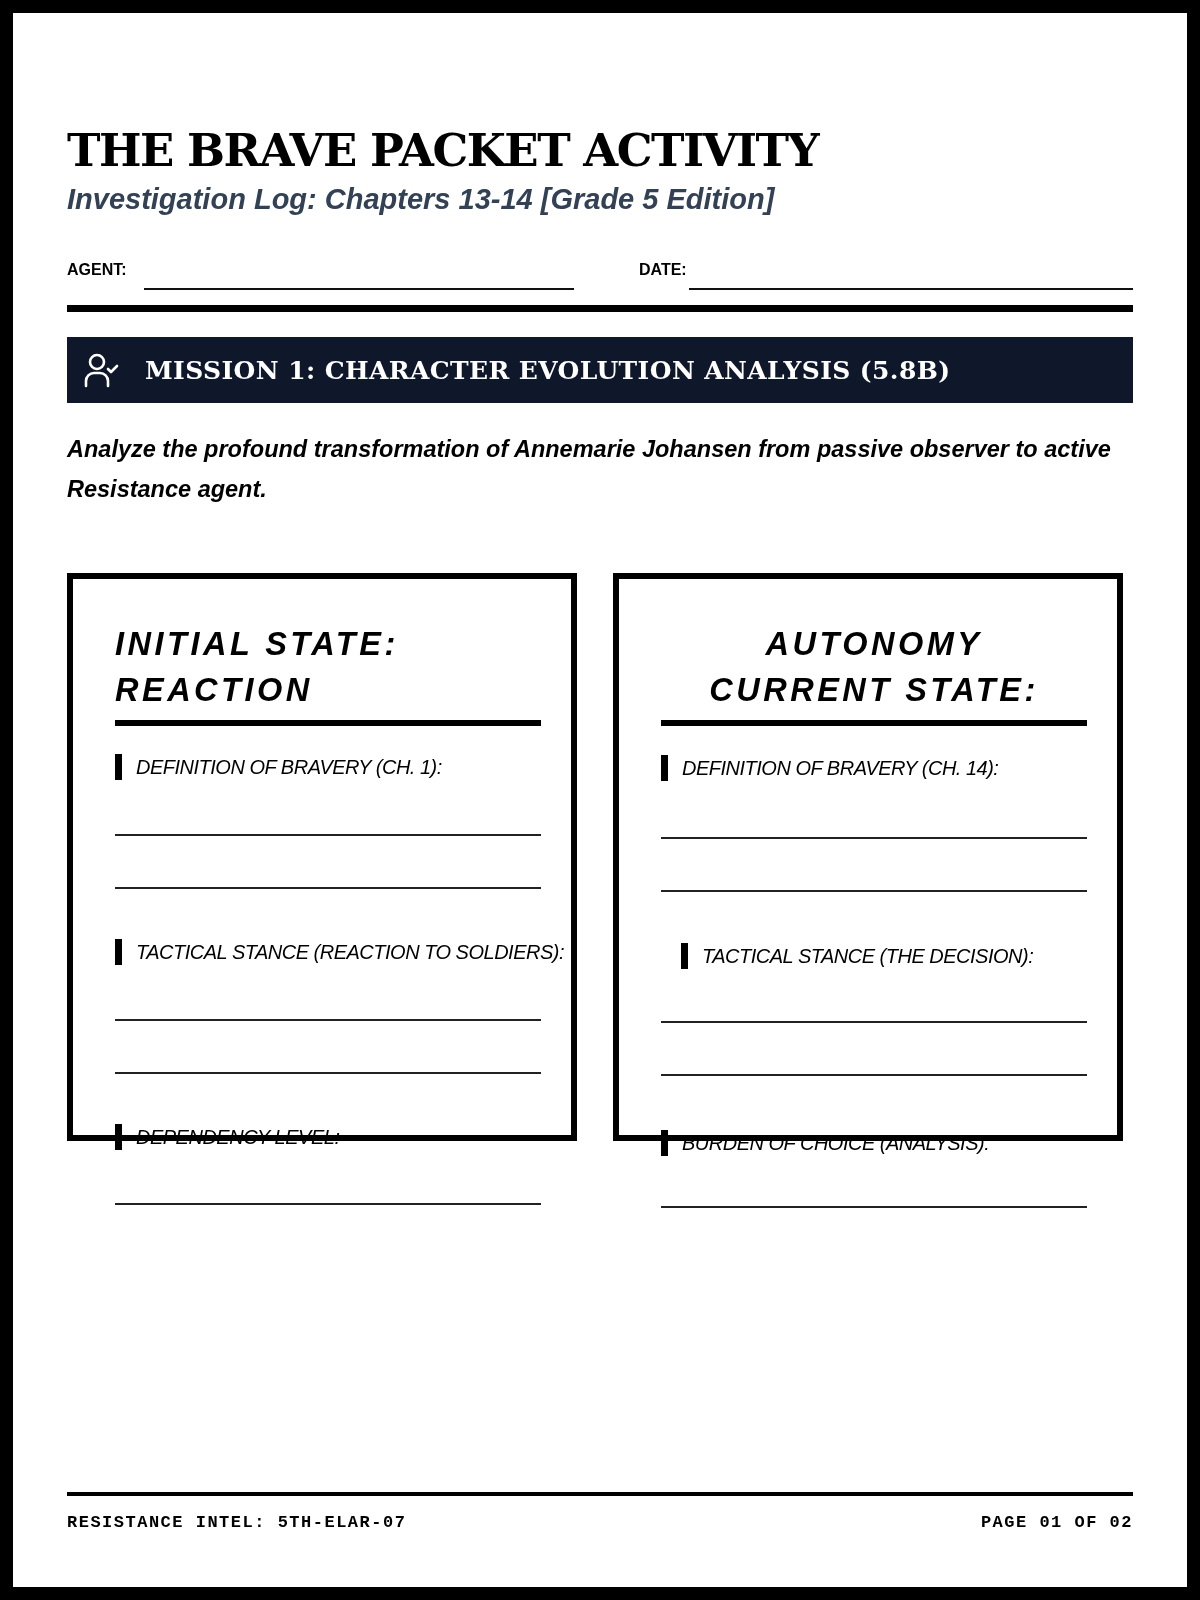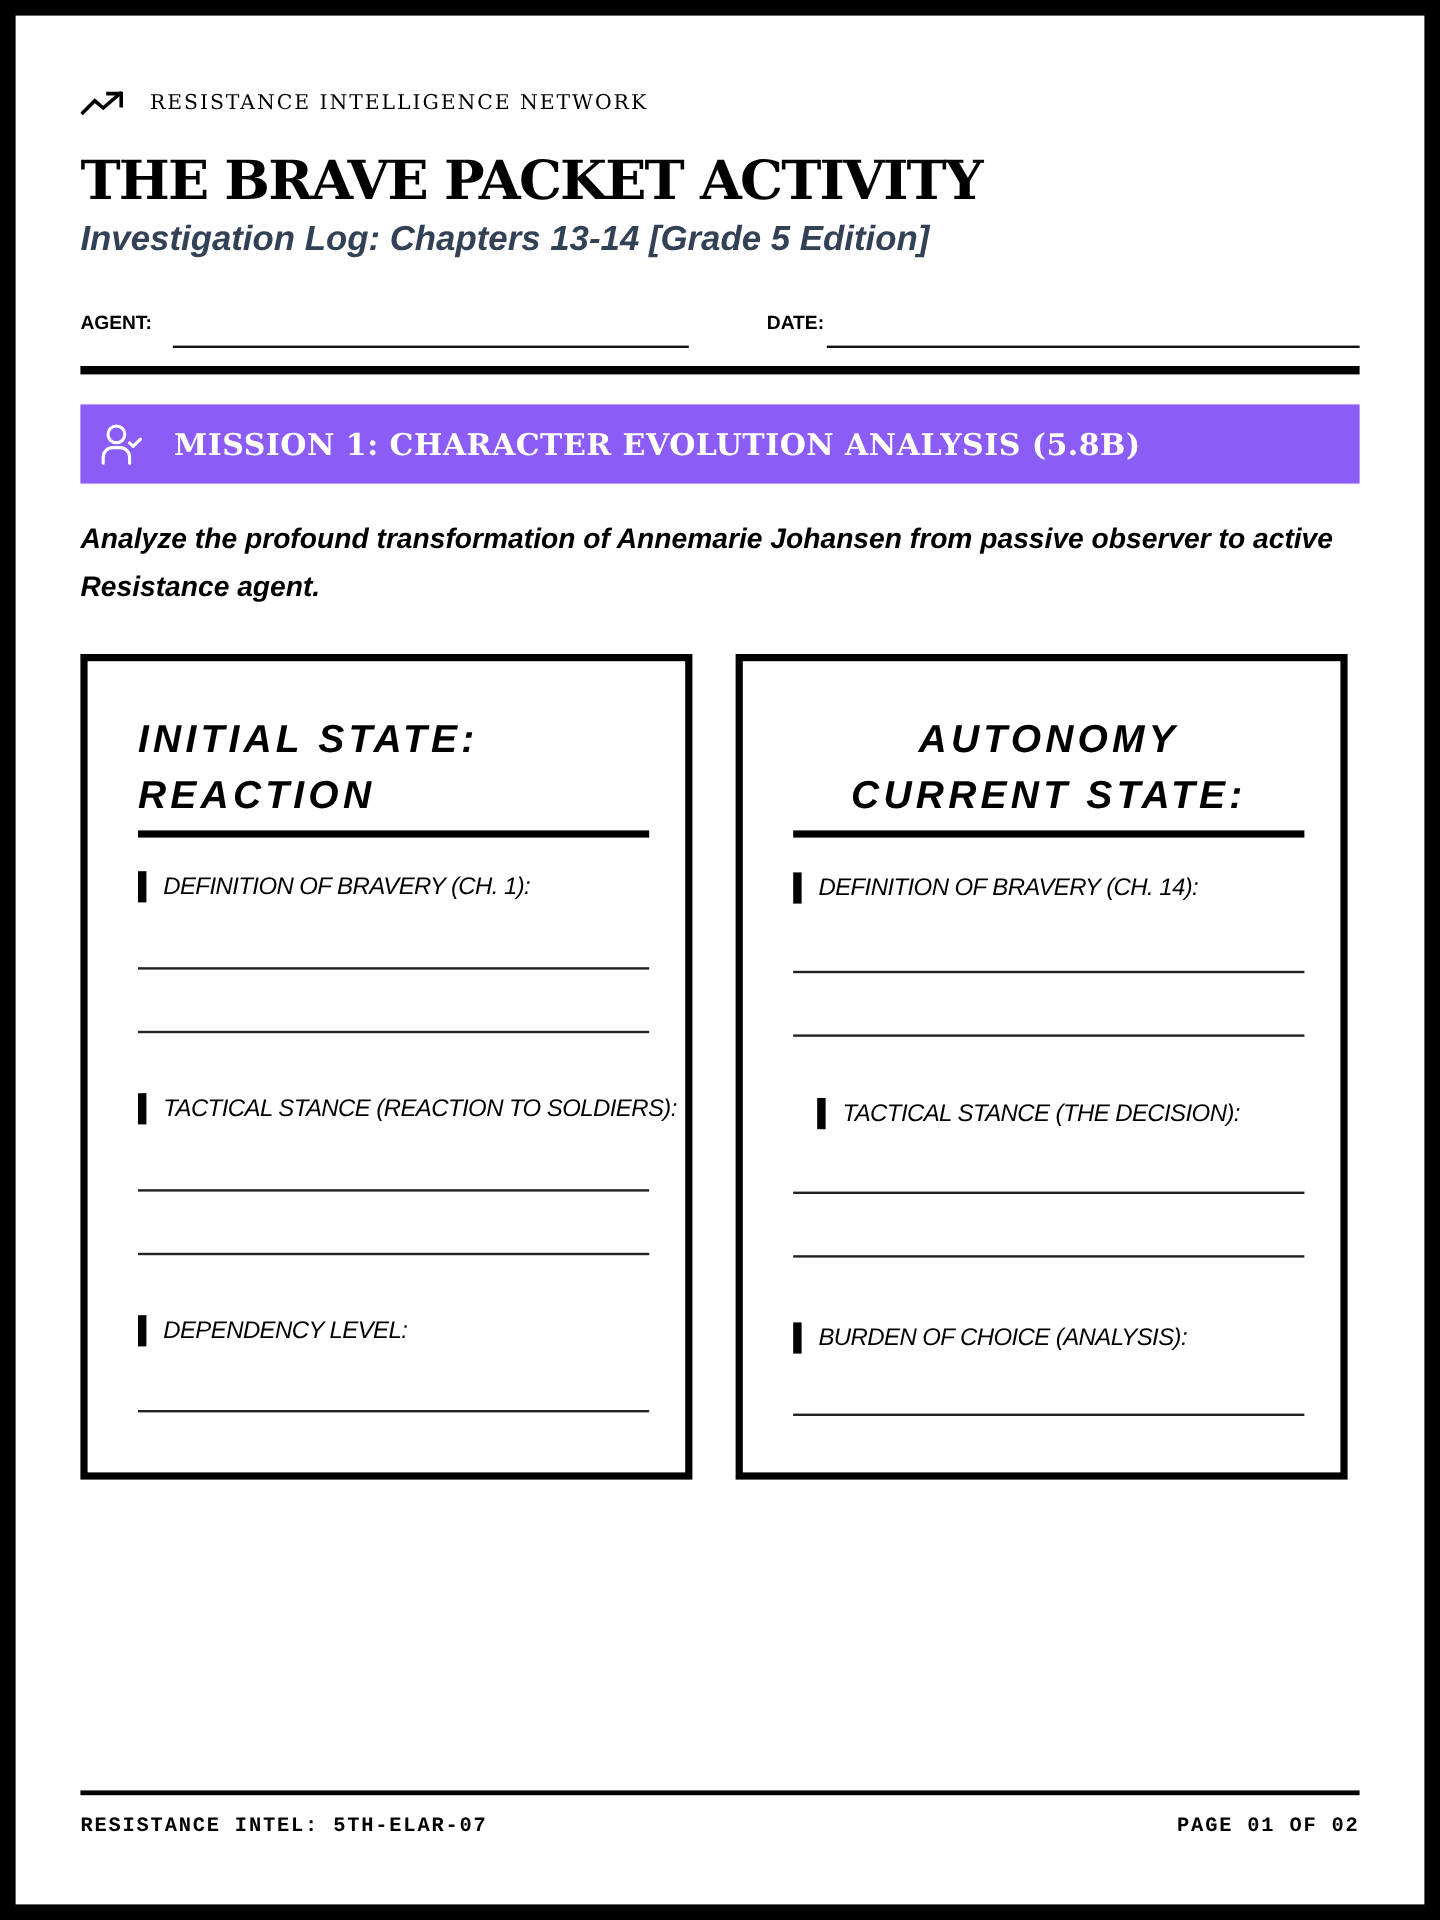--- a/index.html
+++ b/index.html
@@ -61,40 +61,40 @@
   }
   .field-line {
     position: absolute; top: 37px; height: 0;
     border-bottom: 2px solid #111;
   }
   .rule-thick {
     position: absolute; top: 292px; left: 0; width: 1066px; height: 7px; background: #000;
   }
   .mission-bar {
     position: absolute; top: 324px; left: 0; width: 1066px; height: 66px;
-    background: #8b5cf6; color: #fff;
+    background: #0f172a; color: #fff;
     display: flex; align-items: center;
   }
   .mission-bar svg { width: 40px; height: 40px; margin-left: 14px; display: block; }
   .mission-title {
     margin-left: 24px;
     font-family: "DejaVu Serif", serif;
     font-weight: bold;
     font-size: 25px;
     letter-spacing: 0.4px;
     white-space: nowrap;
   }
   .instructions {
     position: absolute; top: 416px; left: 0; width: 1066px;
     font-family: "Liberation Sans", sans-serif;
     font-weight: bold; font-style: italic;
     font-size: 23.5px; line-height: 40px;
   }
   .card {
-    position: absolute; top: 532px; width: 510px; height: 688px;
+    position: absolute; top: 560px; width: 510px; height: 568px;
     box-sizing: border-box;
     border: 6px solid #000;
   }
   .card.left { left: 0; }
   .card.right { left: 546px; }
   .card-title {
     position: absolute; top: 42px; left: 42px; width: 426px;
     font-family: "Liberation Sans", sans-serif;
     font-weight: bold; font-style: italic;
     font-size: 32.5px; line-height: 46px;
@@ -131,29 +131,20 @@
   }
   .footer-left { left: 0; }
   .footer-right { right: 0; }
 </style>
 </head>
 <body>
 
 <div class="page">
   <div class="content">
 
-    <div class="network">
-      <span>
-        <svg viewBox="0 0 38 22" fill="none" stroke="#000" stroke-width="3" stroke-linecap="square" stroke-linejoin="miter">
-          <polyline points="2,19 12,9 19,15 33,3"></polyline>
-          <polyline points="23,3 34,3 34,13"></polyline>
-        </svg>
-      </span>
-      <span class="network-label">RESISTANCE INTELLIGENCE NETWORK</span>
-    </div>
 
     <div class="title">THE BRAVE PACKET ACTIVITY</div>
     <div class="subtitle">Investigation Log: Chapters 13-14 [Grade 5 Edition]</div>
 
     <div class="fields">
       <span class="field-label" style="left:0;">AGENT:</span>
       <div class="field-line" style="left:77px;width:430px;"></div>
       <span class="field-label" style="left:572px;">DATE:</span>
       <div class="field-line" style="left:622px;width:444px;"></div>
     </div>

